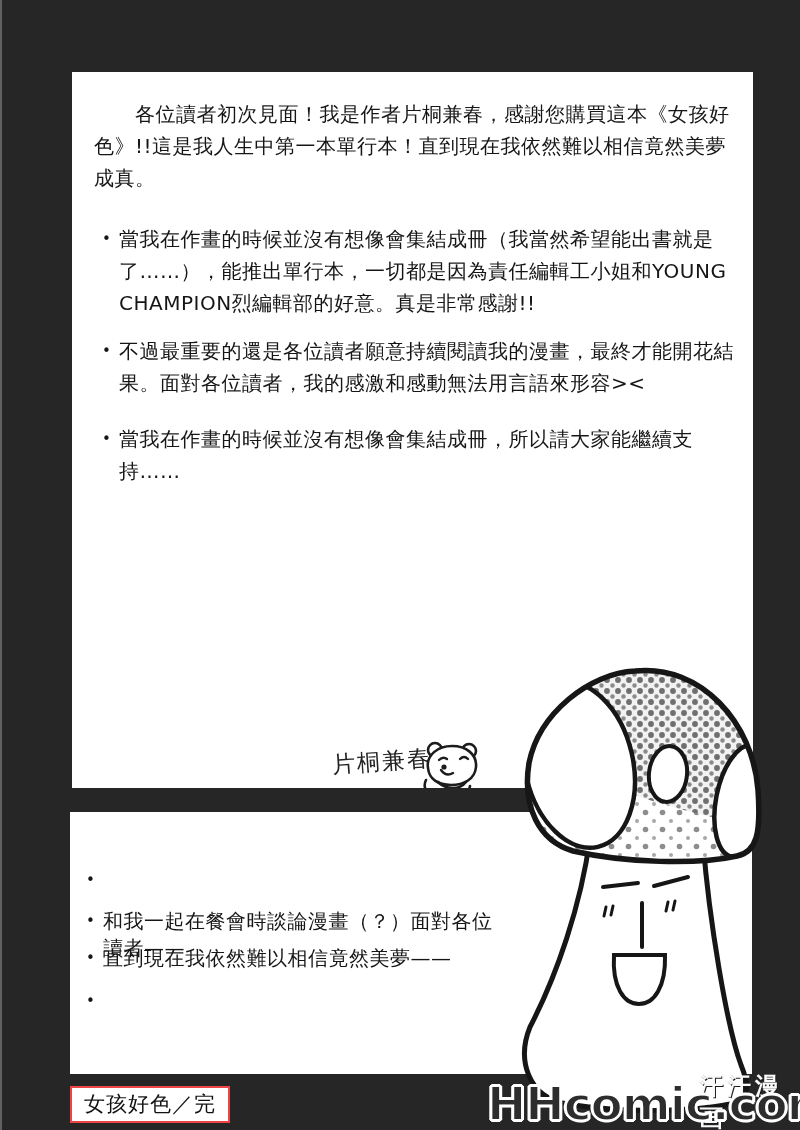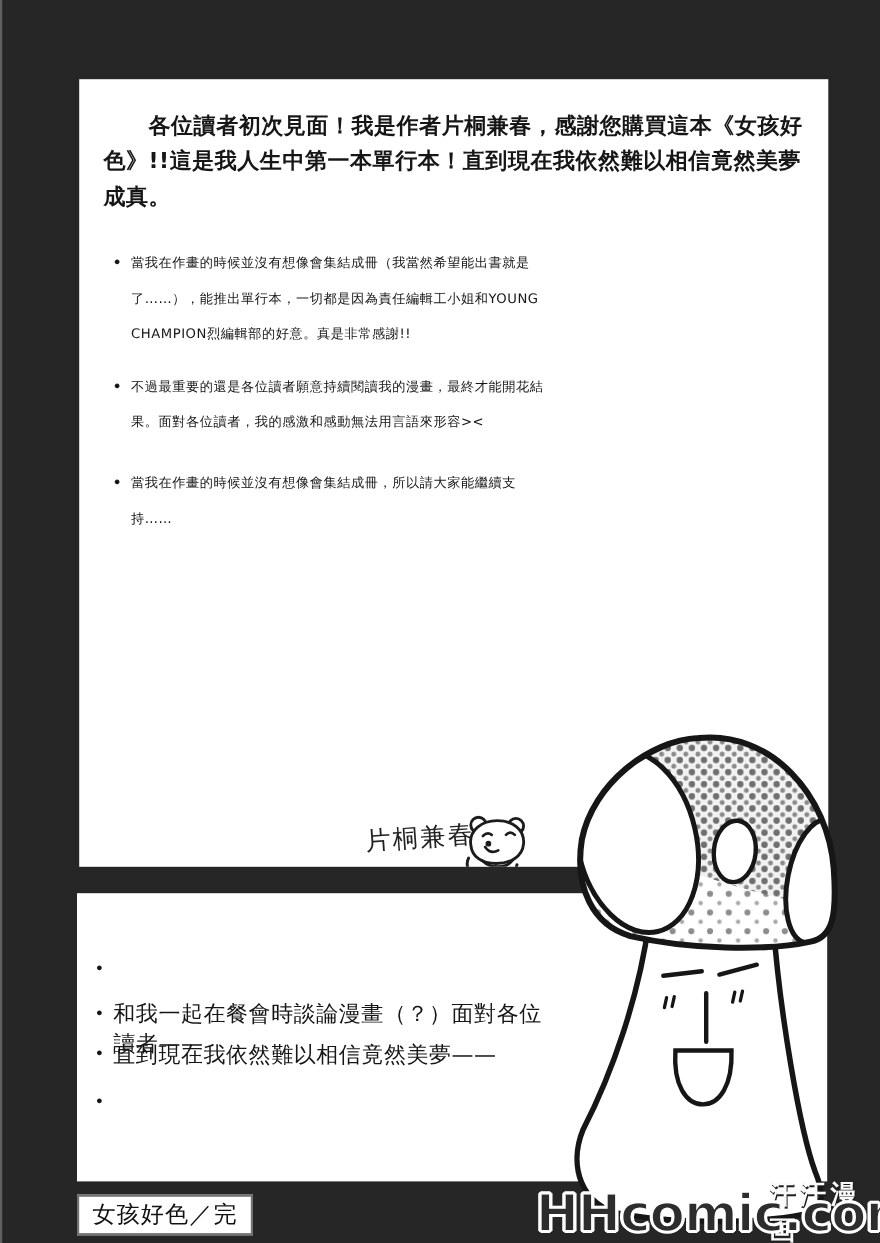--- a/index.html
+++ b/index.html
@@ -8,26 +8,26 @@
     background:#262626; overflow:hidden;
     font-family:"DejaVu Sans", sans-serif;
     color:#161616;
   }
   .edge-strip { position:absolute; left:0; top:0; width:2px; height:100%; background:#8f8f8f; opacity:.55; }
 
   .panel { position:absolute; background:#ffffff; z-index:1; }
   .panel-afterword { left:72px; top:72px; width:681px; height:716px; overflow:hidden; }
   .panel-thanks   { left:70px; top:812px; width:682px; height:262px; overflow:hidden; }
 
-  .txtblock { position:absolute; white-space:pre-line; font-size:20px; line-height:32px; letter-spacing:.5px;font-weight:bold; }
+  .txtblock { position:absolute; white-space:pre-line; font-size:20px; line-height:32px; letter-spacing:.5px; }
   .intro { left:22px; top:26px; right:14px; }
 
   .bullet { position:absolute; display:flex; }
   .bullet .marker { flex:none; width:17px; font-size:15px; line-height:32px; }
-  .bullet .txt { white-space:pre-line; font-size:12px; line-height:32px; letter-spacing:.5px; }
+  .bullet .txt { white-space:pre-line; font-size:20px; line-height:32px; letter-spacing:.5px; }
 
   .p1-b { left:30px; right:10px; }
   .p1-b1 { top:151px; }
   .p1-b2 { top:263px; }
   .p1-b3 { top:351px; }
 
   .thanks-heading { position:absolute; left:34px; top:24px; font-size:21px; line-height:28px; letter-spacing:1px; white-space:pre-line; }
   .p2-b { left:16px; right:250px; }
   .p2-b .marker { line-height:27px; }
   .p2-b .txt { font-size:20px; line-height:27px; }
@@ -36,21 +36,21 @@
   .p2-b3 { top:133px; }
   .p2-b4 { top:176px; }
 
   .signature { position:absolute; left:260px; top:674px; font-size:23px; letter-spacing:2px; transform:rotate(-4deg); color:#222; }
   .bear { position:absolute; left:336px; top:666px; }
 
   .mushroom { position:absolute; left:505px; top:655px; z-index:5; }
 
   .end-title-box {
     position:absolute; left:70px; top:1086px; z-index:10;
-    background:#ffffff; border:2px solid #737373;
+    background:#ffffff; border:2px solid #ef4444;
     padding:2px 12px 3px 12px; font-size:21px; letter-spacing:1px; color:#111;
   }
 
   .wm-cjk {
     position:absolute; left:699px; top:1070px; z-index:11;
     color:#fafafa; font-size:24px; font-weight:bold; letter-spacing:4px;
     text-shadow:1px 1px 0 #1a1a1a;
   }
   .wm-latin {
     position:absolute; left:487px; top:1076px; z-index:11;

